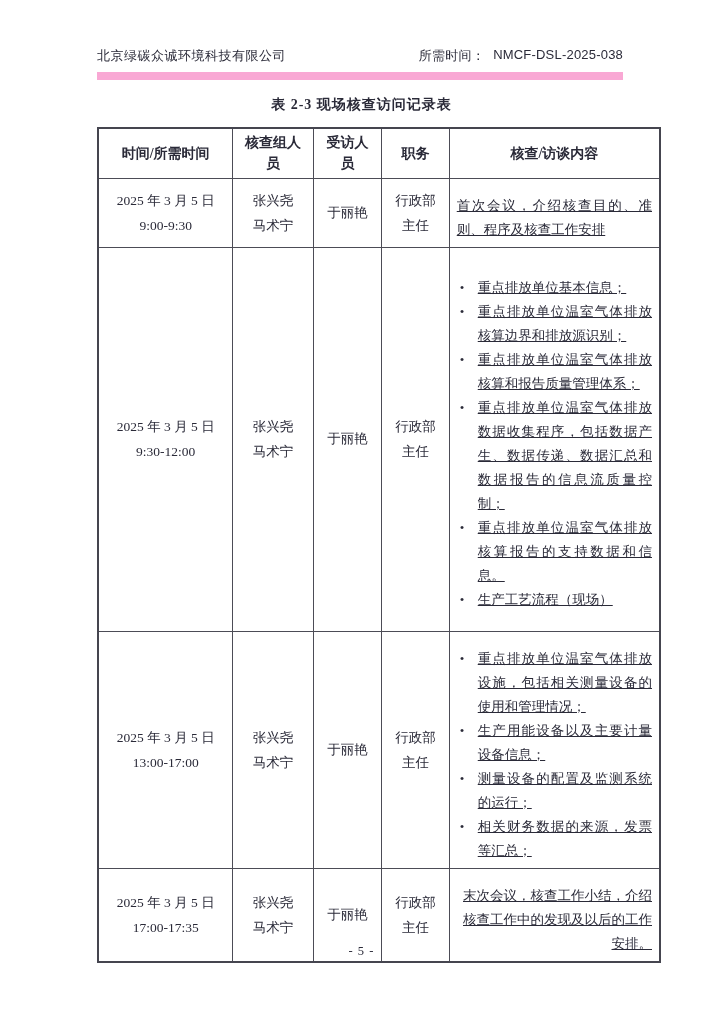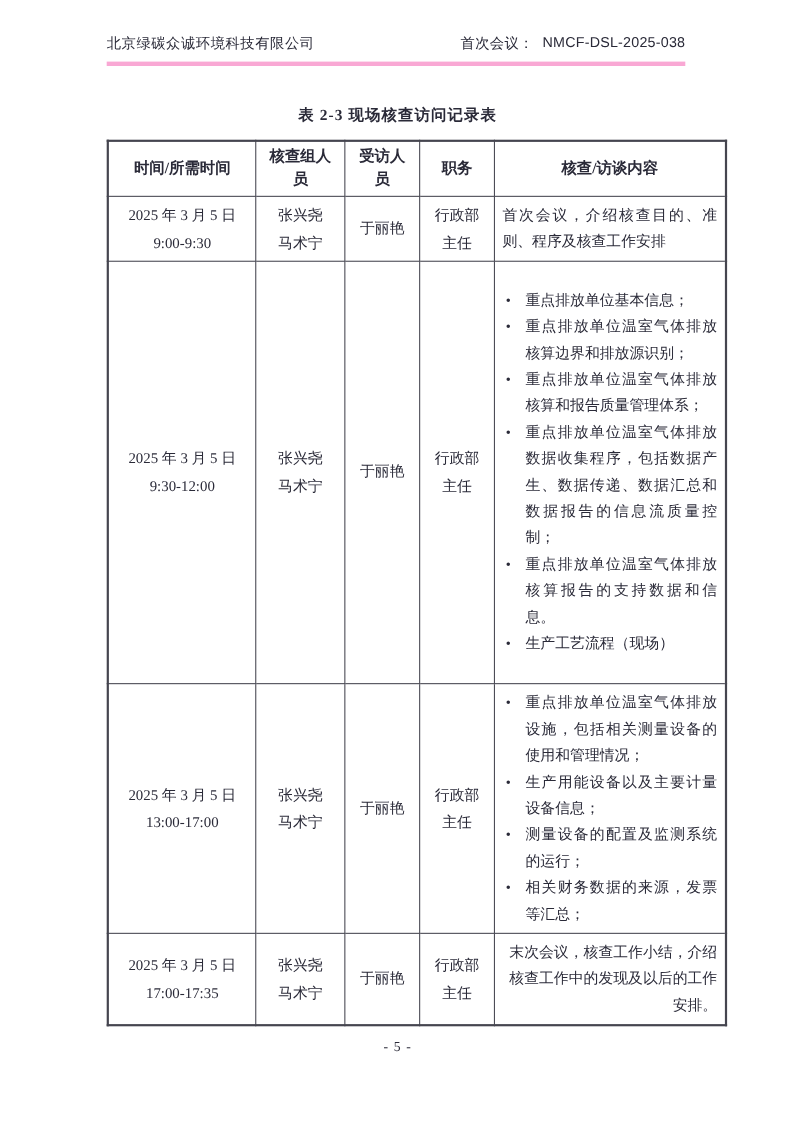--- a/index.html
+++ b/index.html
@@ -10,28 +10,28 @@
     background: #ffffff;
     font-family: "Liberation Serif", "DejaVu Serif", serif;
     color: #2a2a38;
     overflow: hidden;
   }
   
   .doc-header {
     position: absolute;
     left: 97px;
     width: 526px;
-    top: 31px;
+    top: 47px;
     display: flex;
     justify-content: space-between;
     align-items: center;
     font-size: 13px;
     letter-spacing: 0.5px;
     padding-bottom: 7px;
-    border-bottom: 4px solid #f9a8d4;
+    border-bottom: 8px solid #f9a8d4;
   }
   .file-no { display: flex; gap: 8px; letter-spacing: 0.3px; }
   .file-no .val { font-family: Liberation Sans, sans-serif; letter-spacing: 0.2px; }
   
   .table-title {
     position: absolute;
     top: 96px;
     left: 0;
     width: 100%;
     text-align: center;
@@ -66,21 +66,21 @@
     font-weight: bold;
     text-align: center;
     line-height: 21px;
     padding: 2px 6px;
   }
   td.c-date, td.c-verifiers, td.c-interviewee, td.c-position {
     text-align: center;
   }
   td.c-date .line { line-height: 25px; white-space: nowrap; }
   td.c-verifiers .line, td.c-position .line { line-height: 25px; }
-  td.c-content { padding: 5px 7px 5px 7px; }
+  td.c-content { padding: 15px 7px 5px 7px; text-decoration: underline; }
   td.c-content .paragraph.justify { text-align: justify; }
   td.c-content .paragraph.center { text-align: right; }
   ul.bullets { margin: 0; padding: 0; list-style: none; }
   ul.bullets li {
     position: relative;
     padding-left: 21px;
     text-align: justify;
     line-height: 24px;
   }
   ul.bullets li .bullet-icon {
@@ -101,21 +101,21 @@
   }
 </style>
 </head>
 <body>
 
 <div class="page">
 
   <div class="doc-header">
     <span>北京绿碳众诚环境科技有限公司</span>
     <span class="file-no">
-      <span>首次会议：</span>
+      <span>所需时间：</span>
       <span class="val">NMCF-DSL-2025-038</span>
     </span>
   </div>
 
   <div class="table-title">表 2-3 现场核查访问记录表</div>
 
   <table class="record-table">
     <colgroup>
       <col style="width:24.0%">
       <col style="width:14.3%">

